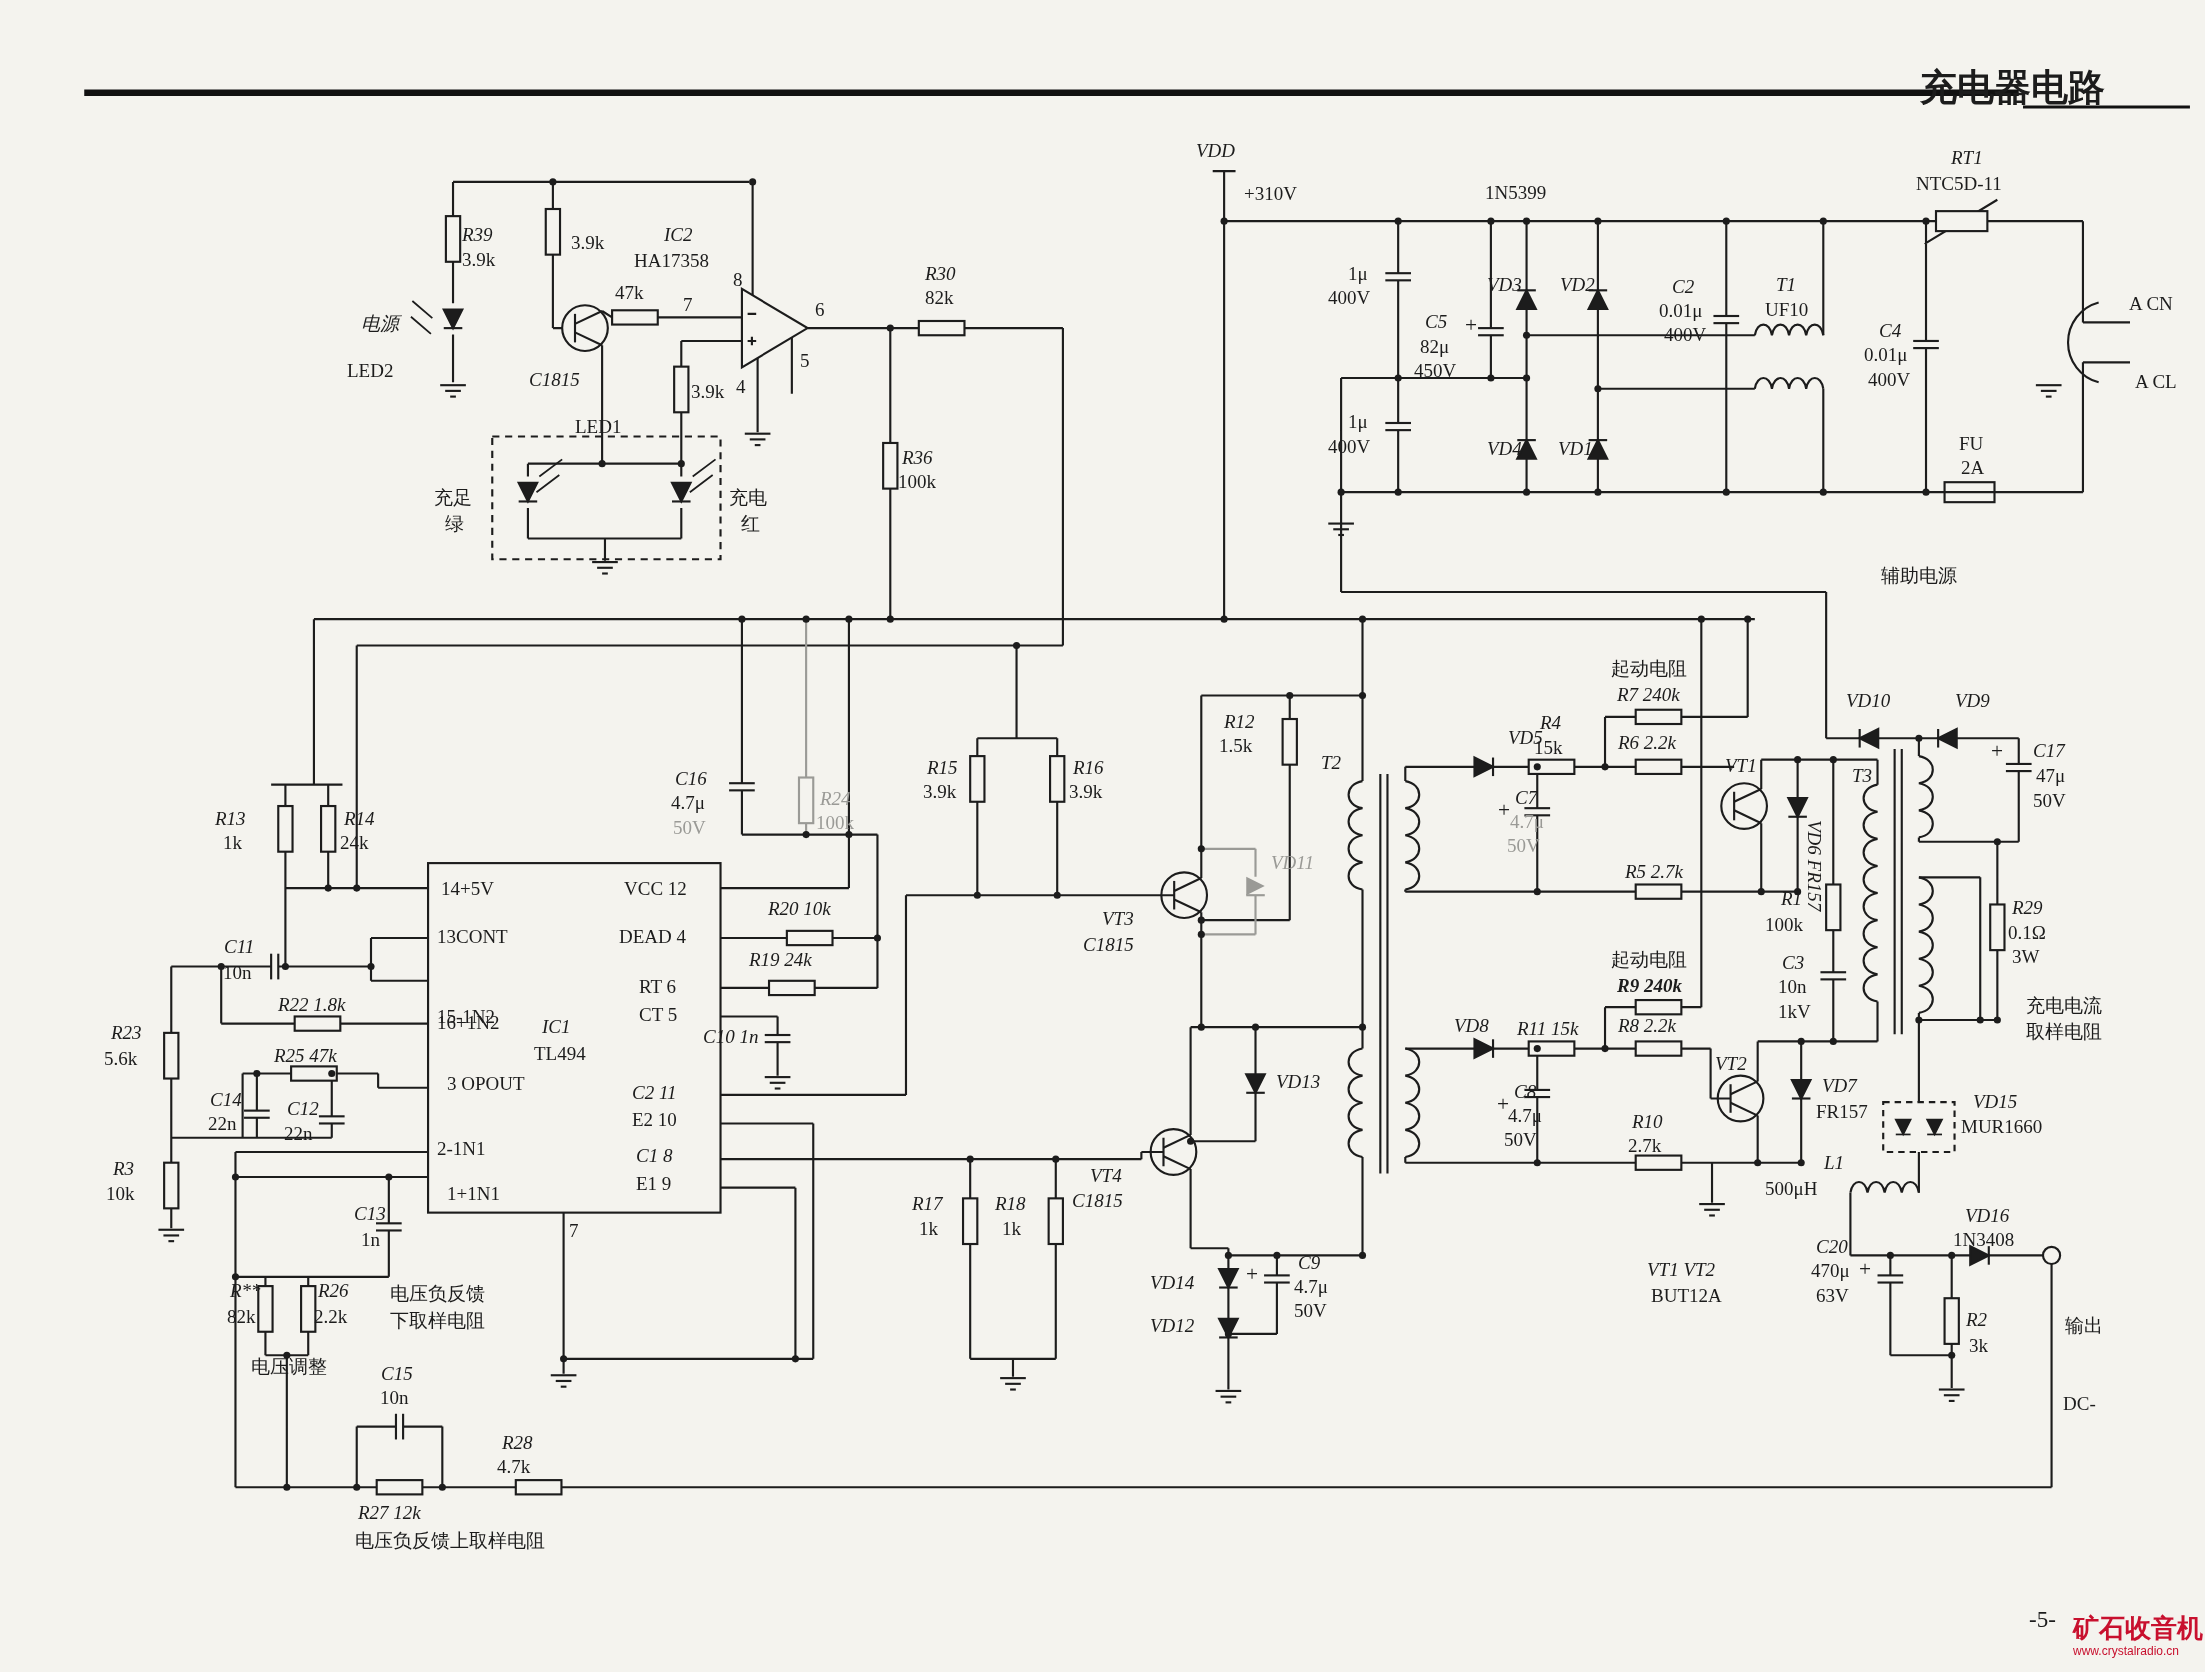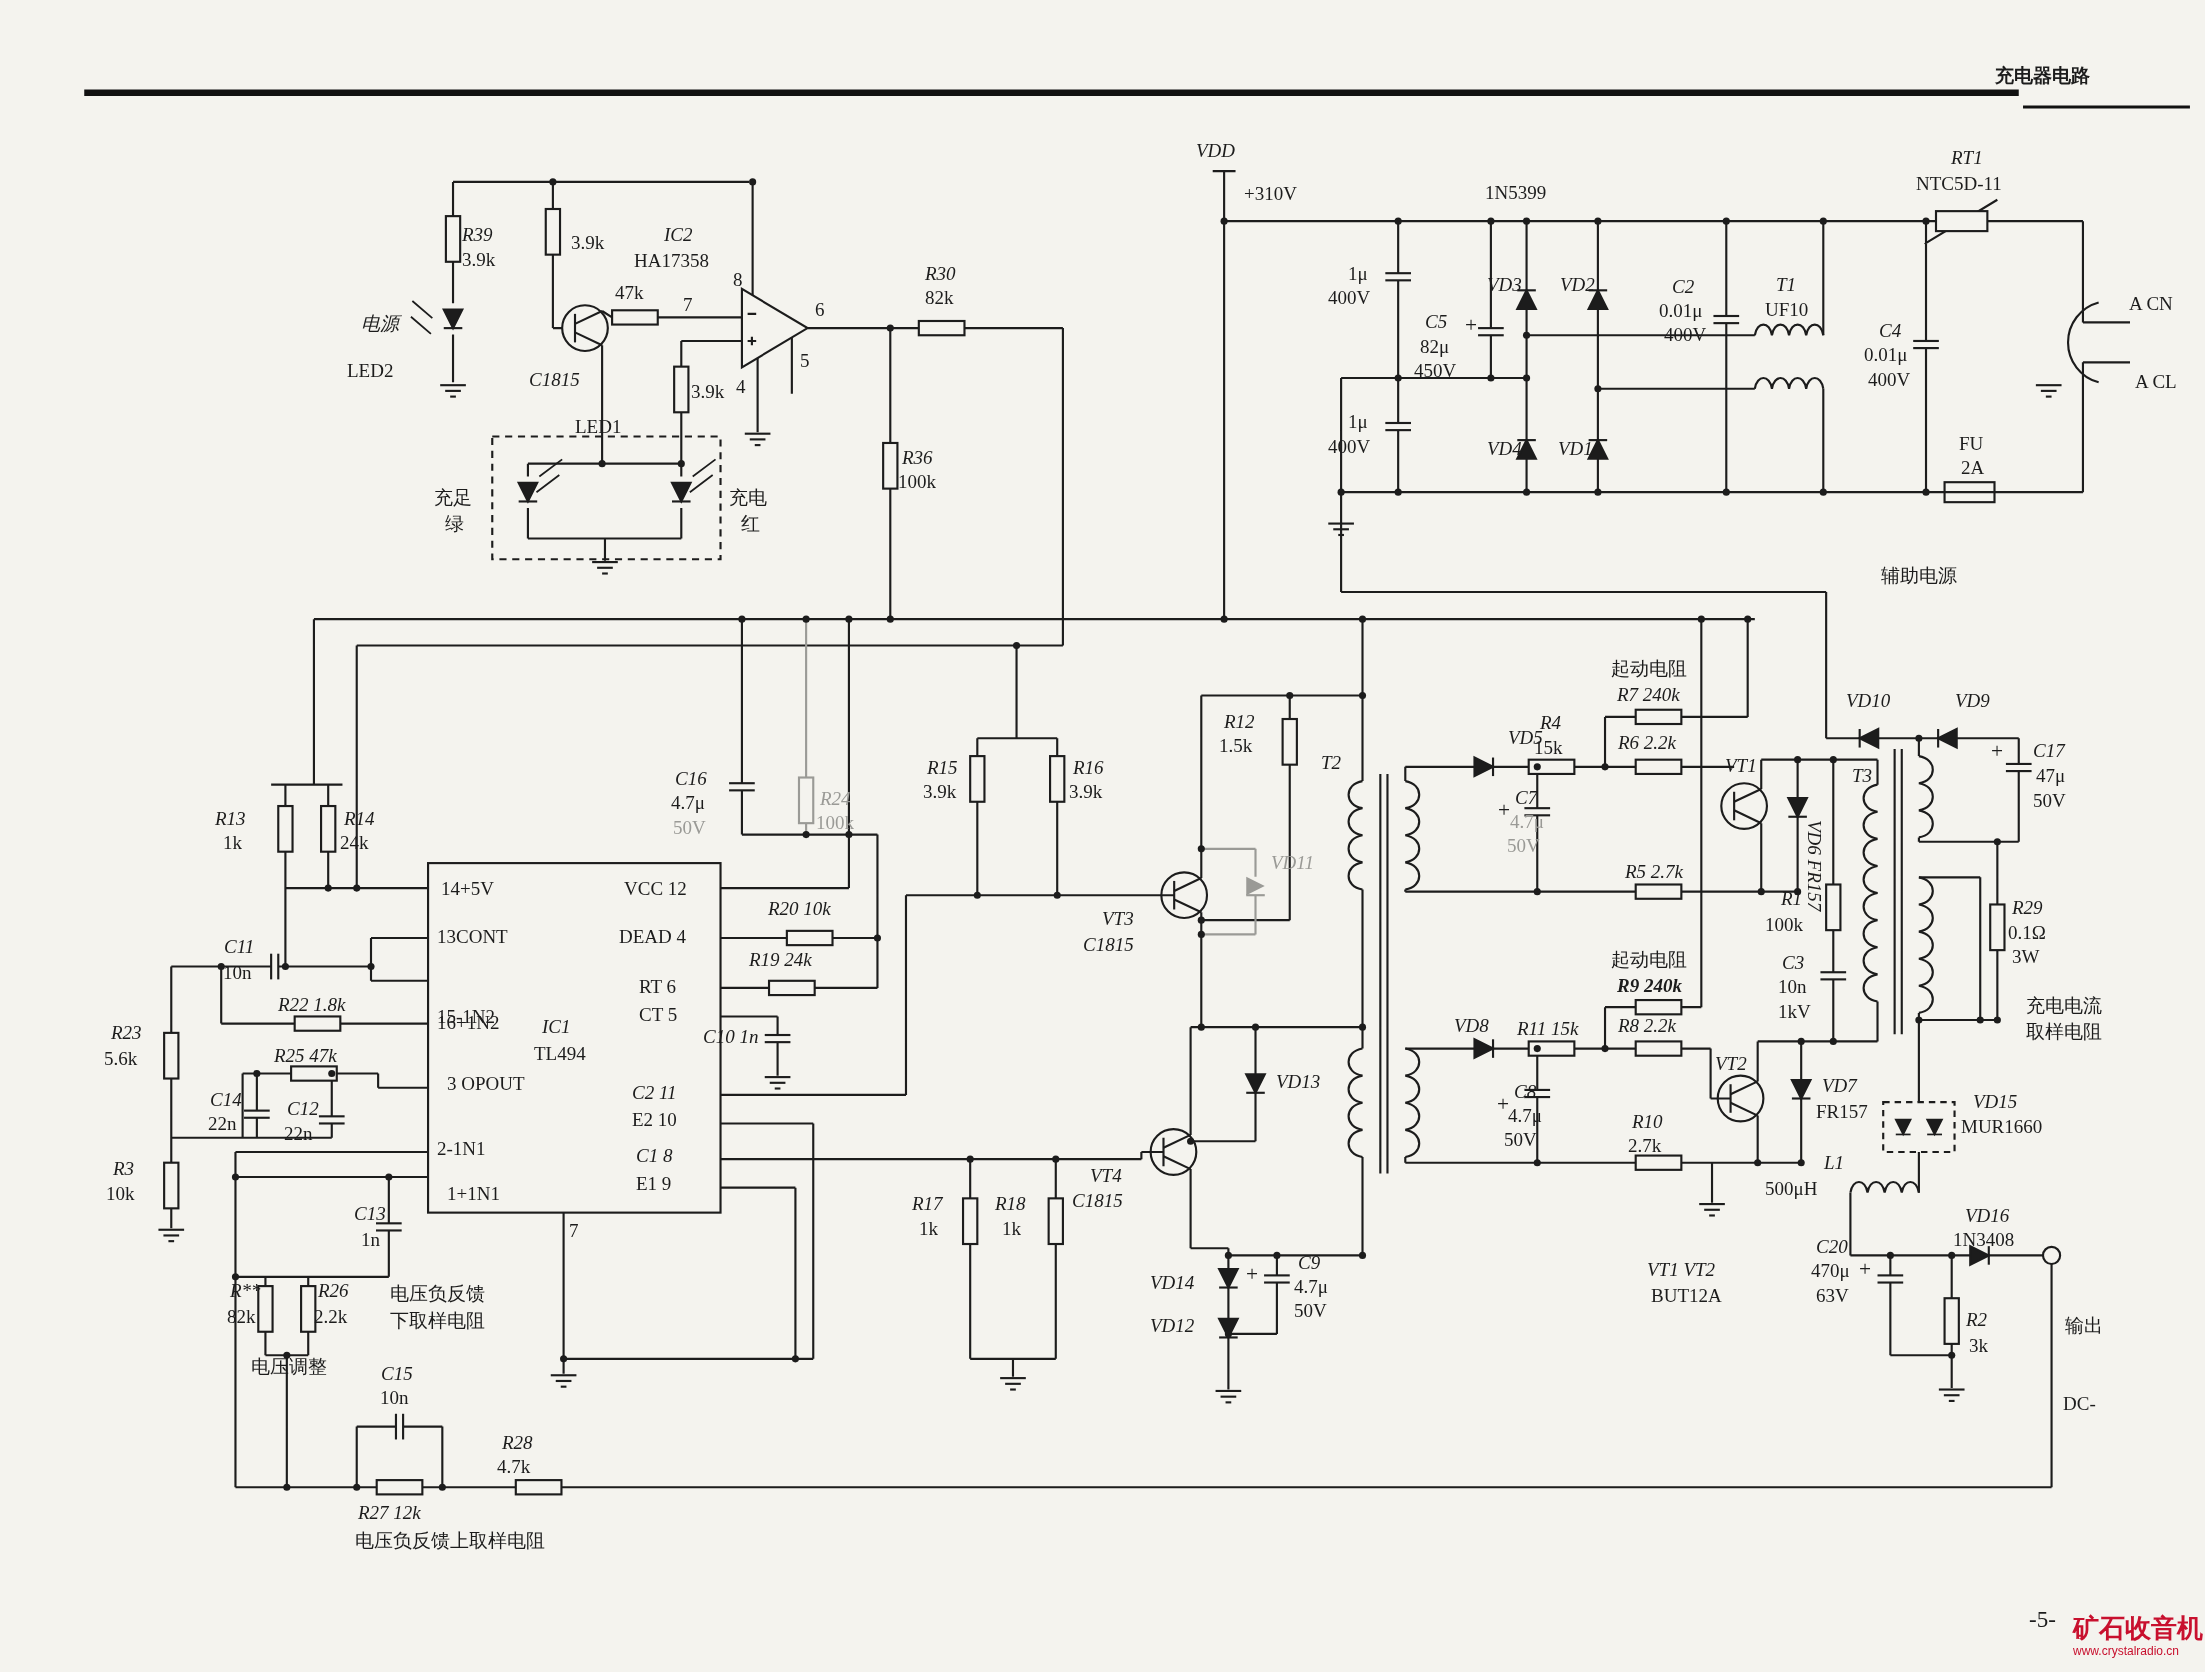--- a/index.html
+++ b/index.html
@@ -1,21 +1,21 @@
 <!DOCTYPE html>
 <html style="font-size:11.4px"><head>
 <meta charset="utf-8">
 <style>
   html,body{margin:0;padding:0;background:#d8d6d0}
   .page{position:relative;width:2205px;height:1672px;background:#f4f3ee;overflow:hidden;
         font-family:"Liberation Serif",serif;color:#1c1c1c}
   .title{position:absolute;left:263px;top:15.7px;font-family:"Liberation Sans",sans-serif;
          font-weight:bold;font-size:50px;letter-spacing:2.9px;white-space:nowrap}
-  .corner{position:absolute;left:1995px;top:63px;font-family:Liberation Mono, monospace;
-          font-weight:bold;font-size:19px;white-space:nowrap}
+  .corner{position:absolute;left:1920px;top:63px;font-family:Liberation Mono, monospace;
+          font-weight:bold;font-size:37px;white-space:nowrap}
   .pagenum{position:absolute;left:2029px;top:1607px;font-size:23px}
   .brand{position:absolute;left:2073px;top:1611px;font-family:"Liberation Sans",sans-serif;
          font-weight:bold;font-size:26px;color:#c8102e}
   .url{position:absolute;left:2073px;top:1644px;font-family:"Liberation Sans",sans-serif;
        font-size:12px;color:#c8102e}
   .lbl{position:absolute;font-size:19px;line-height:1;white-space:nowrap}
   .lbl.c1{color:#9a9a96}
   .lbl.i{font-style:italic}
   .lbl.r90{transform:rotate(90deg);transform-origin:left top}
   svg{position:absolute;left:0;top:0}

